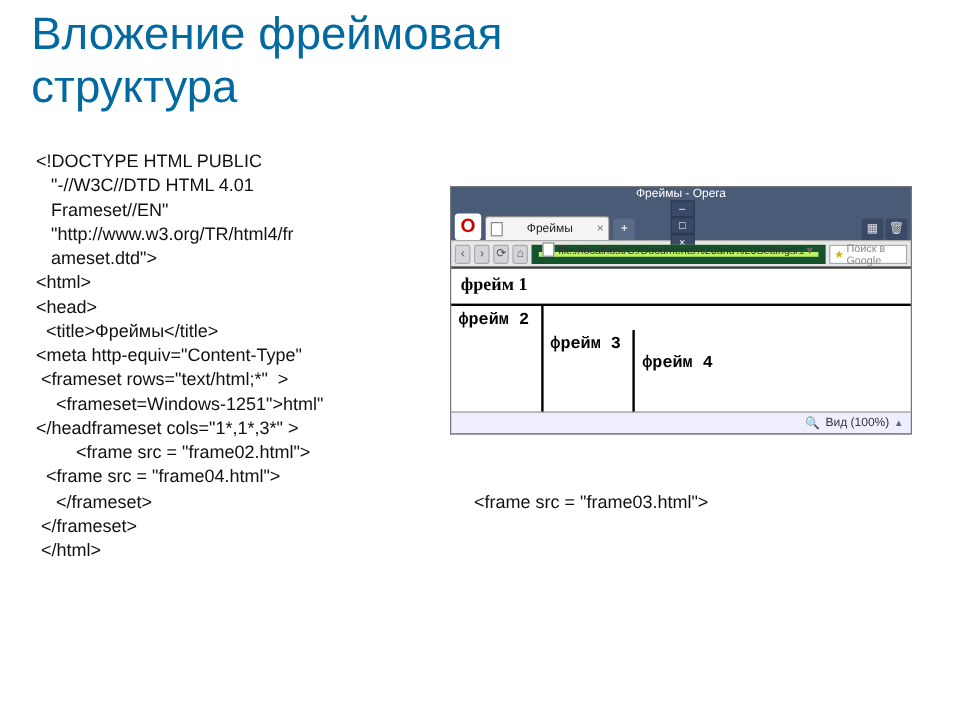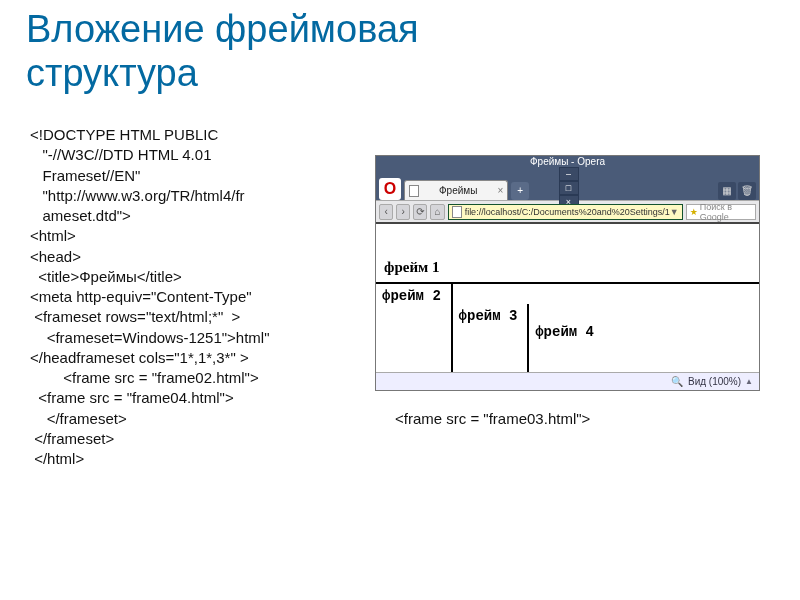--- a/index.html
+++ b/index.html
@@ -141,24 +141,24 @@
     border: 1px solid #aaa;
     border-radius: 2px;
     color: #555;
     text-align: center;
     line-height: 14px;
     font-size: 10px;
   }
   .bw-url {
     flex: 1;
     height: 16px;
-    background: #fef9c3;
-    border: 1px solid #14532d;
-    display: flex;
-    align-items: center;
+    background: #bef264;
+    border: 6px solid #14532d;
+    display: flex;
+    align-items: flex-end;
     padding: 0 3px;
     font-size: 9px;
     color: #333;
   }
   .bw-url .doc-icon { width: 10px; height: 12px; background: #fff; border: 1px solid #888; margin-right: 3px; }
   .bw-url .dd { margin-left: auto; color: #666; }
   .bw-search {
     width: 90px;
     height: 16px;
     background: #fff;
@@ -173,21 +173,20 @@
   .bw-content {
     background: #fff;
     border-top: 2px solid #444;
   }
   .frame-top {
     padding: 6px 8px;
     font-family: "Times New Roman", serif;
     font-size: 15px;
     font-weight: bold;
     color: #000;
-    margin-top: 29px;
   }
   .frame-row {
     display: flex;
     border-top: 2px solid #000;
     height: 90px;
   }
   .frame-col {
     border-right: 2px solid #000;
     padding: 4px 6px;
     font-family: Liberation Mono, monospace;

